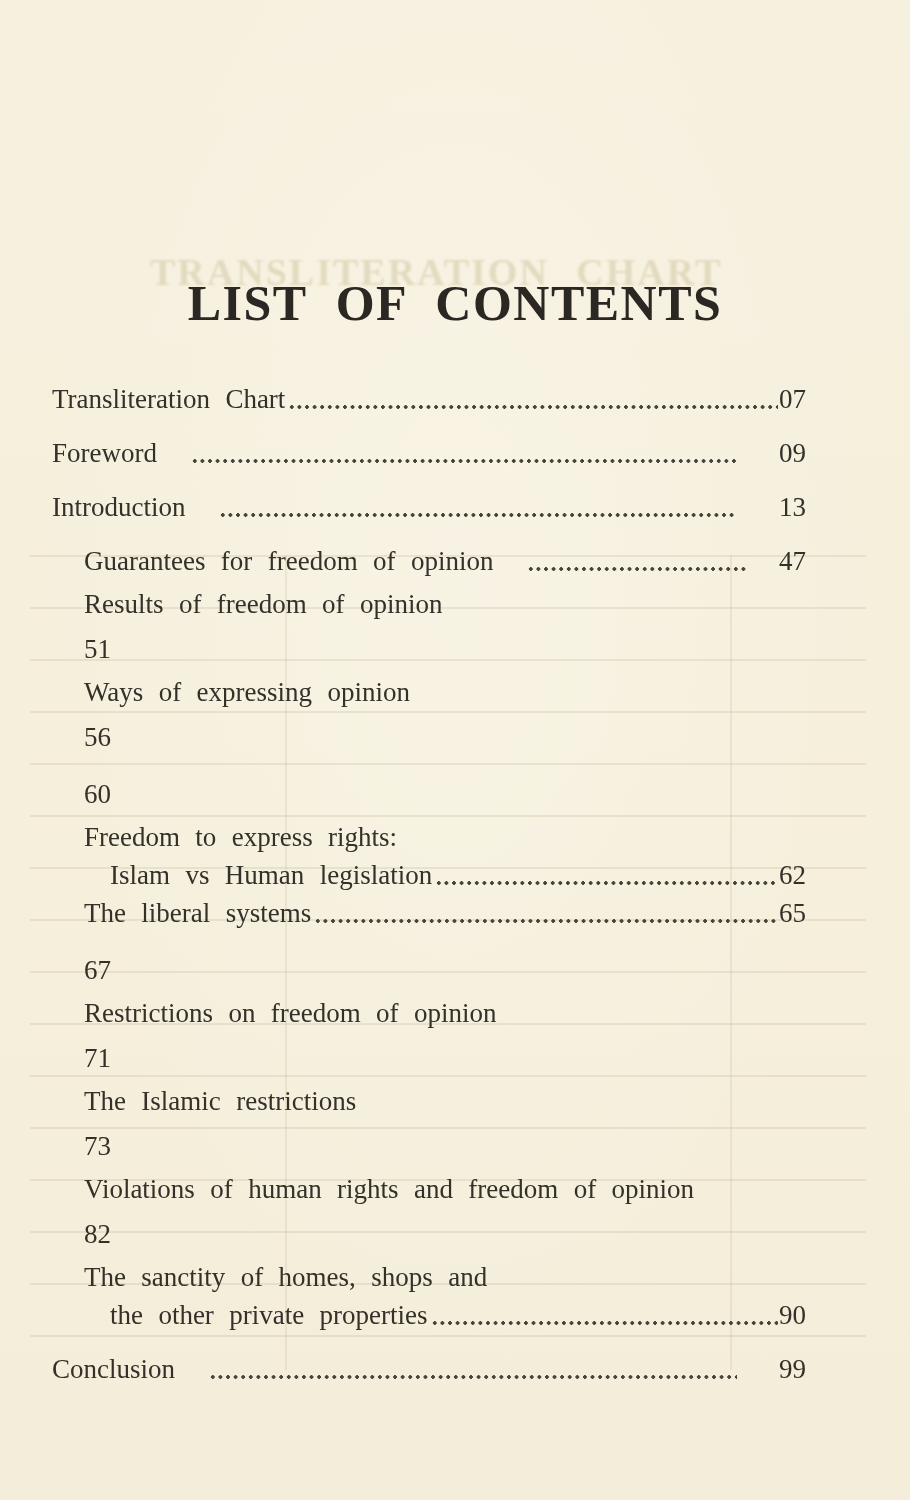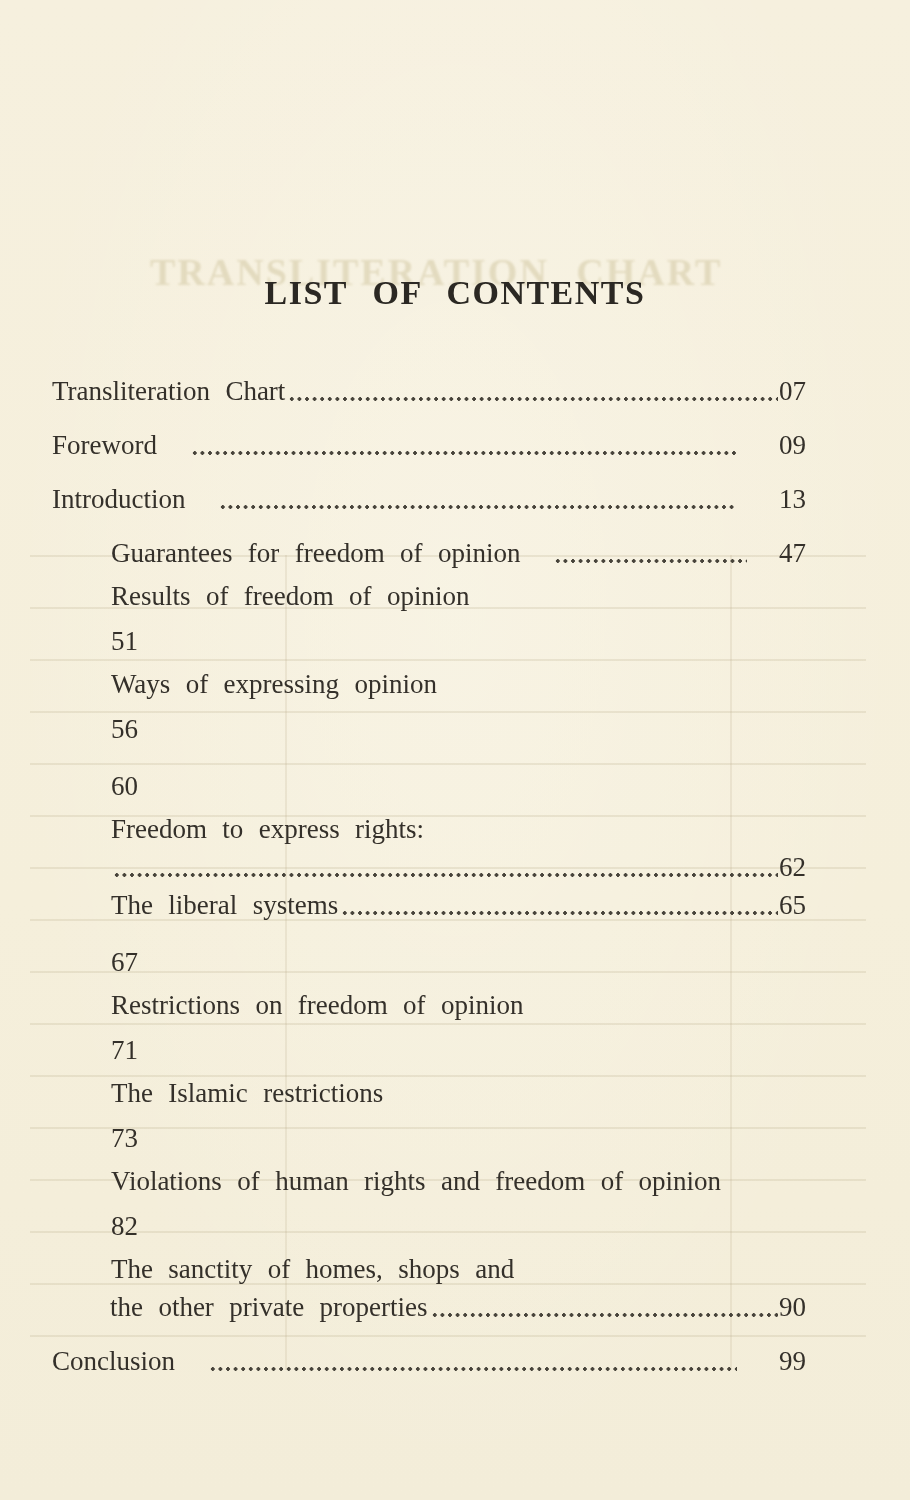--- a/index.html
+++ b/index.html
@@ -49,42 +49,42 @@
     filter: blur(1.1px);
     white-space: nowrap;
     pointer-events: none;
   }
 
   .title {
     position: absolute;
     top: 274px; left: 0; right: 0;
     margin: 0;
     text-align: center;
-    font-size: 34px;
+    font-size: 50px;
     font-weight: bold;
     letter-spacing: 1.5px;
     word-spacing: 15px;
     color: #2b2823;
   }
 
   .toc {
     position: absolute;
     left: 52px; right: 104px;
-    top: 376px;
+    top: 384px;
     text-align: center;
   }
   .row {
     display: flex;
     align-items: baseline;
     font-size: 27px;
     line-height: 31px;
     word-spacing: 0.32em;
     color: #34302a;
   }
-  .lvl-1 { margin-left: 59px; }
+  .lvl-1 { margin-left: 32px; }
   .lvl-2 { margin-left: 58px; }
   .sp-lg { margin-top: 23px; gap: 31px; }
   .sp-md { margin-top: 12px; flex-direction: column; }
   .sp-sm { margin-top: 7px; }
 
   .label { white-space: nowrap; }
   .leader {
     flex: 1 1 auto;
     align-self: flex-end;
     height: 14px;
@@ -137,20 +137,21 @@
   </div>
       <div class="row lvl-1 sp-md">
     <span class="leader"></span>
     <span class="pnum">60</span>
   </div>
       <div class="row lvl-1 sp-md nopage">
     <span class="label">Freedom to express rights:</span>
 
   </div>
       <div class="row lvl-2 sp-sm">
+    <span class="label">Islam vs Human legislation</span>
     <span class="leader"></span>
     <span class="pnum">62</span>
   </div>
       <div class="row lvl-1 sp-sm">
     <span class="label">The liberal systems</span>
     <span class="leader"></span>
     <span class="pnum">65</span>
   </div>
       <div class="row lvl-1 sp-md">
     <span class="leader"></span>

